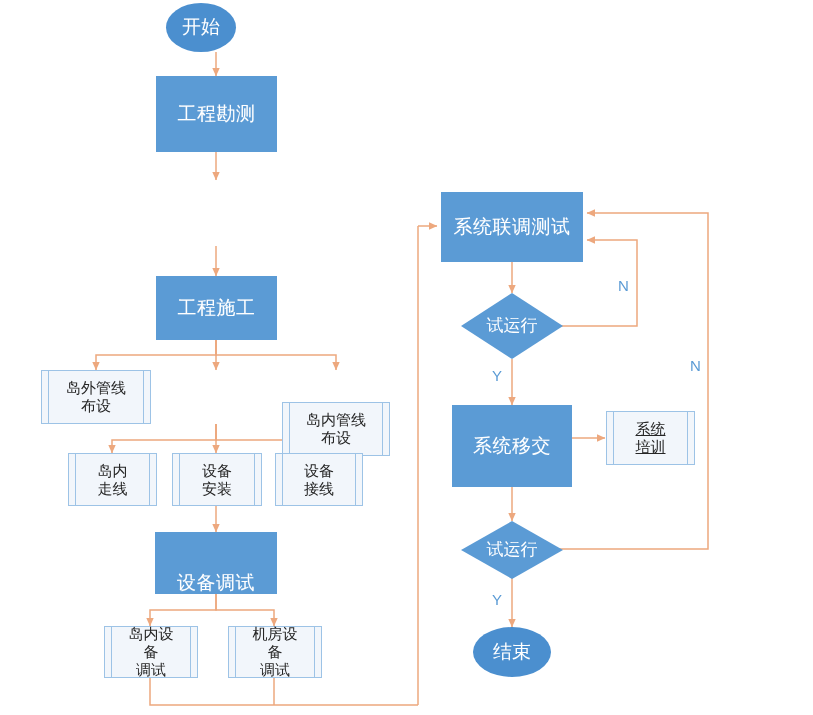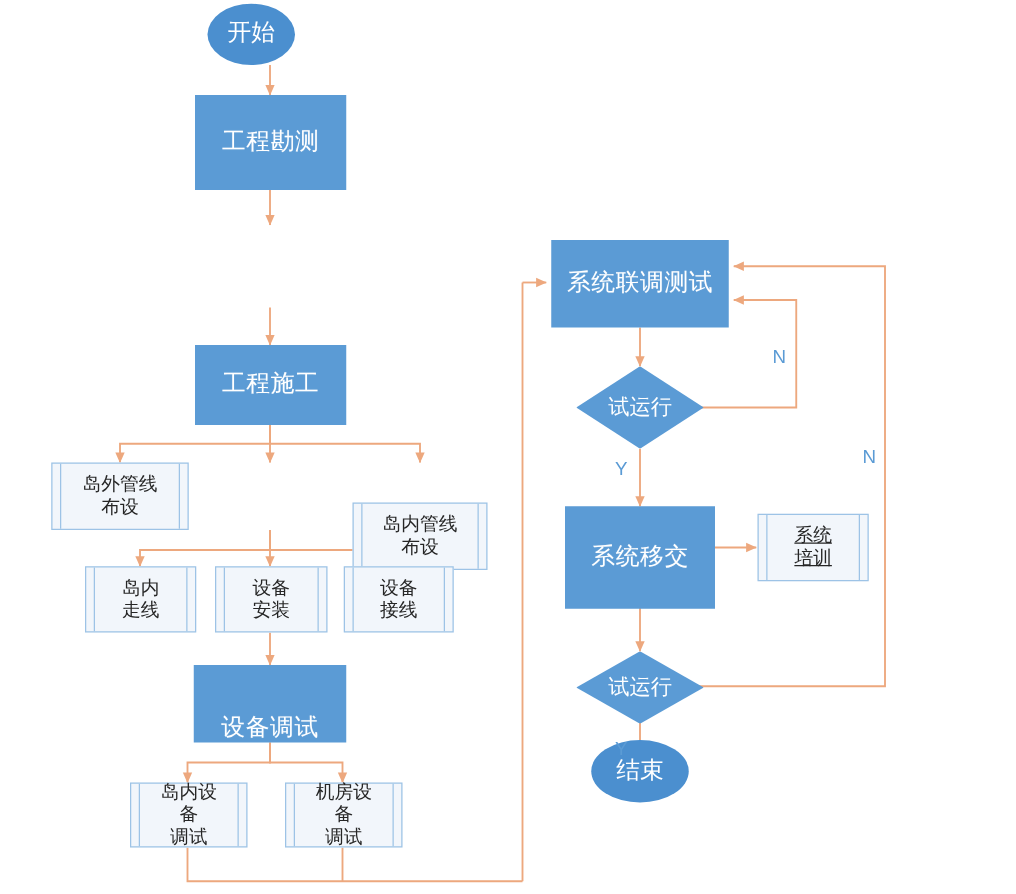--- a/index.html
+++ b/index.html
@@ -243,21 +243,21 @@
 
   <div class="node subproc" style="left:606px; top:411px; width:89px; height:54px;text-decoration:underline;">
     <span>系统培训</span>
   </div>
 
   <div class="node decision" style="left:461px; top:521px; width:102px; height:58px;">
     <span class="dia"></span>
     <span class="dtxt">试运行</span>
   </div>
 
-  <div class="node term" style="left:473px; top:592px; width:78px; height:50px;">
+  <div class="node term" style="left:473px; top:627px; width:78px; height:50px;">
     <span>结束</span>
   </div>
 
   <div class="edge-label" style="left:618px; top:278px;">N</div>
 
   <div class="edge-label" style="left:492px; top:368px;">Y</div>
 
   <div class="edge-label" style="left:690px; top:358px;">N</div>
 
   <div class="edge-label" style="left:492px; top:592px;">Y</div>

